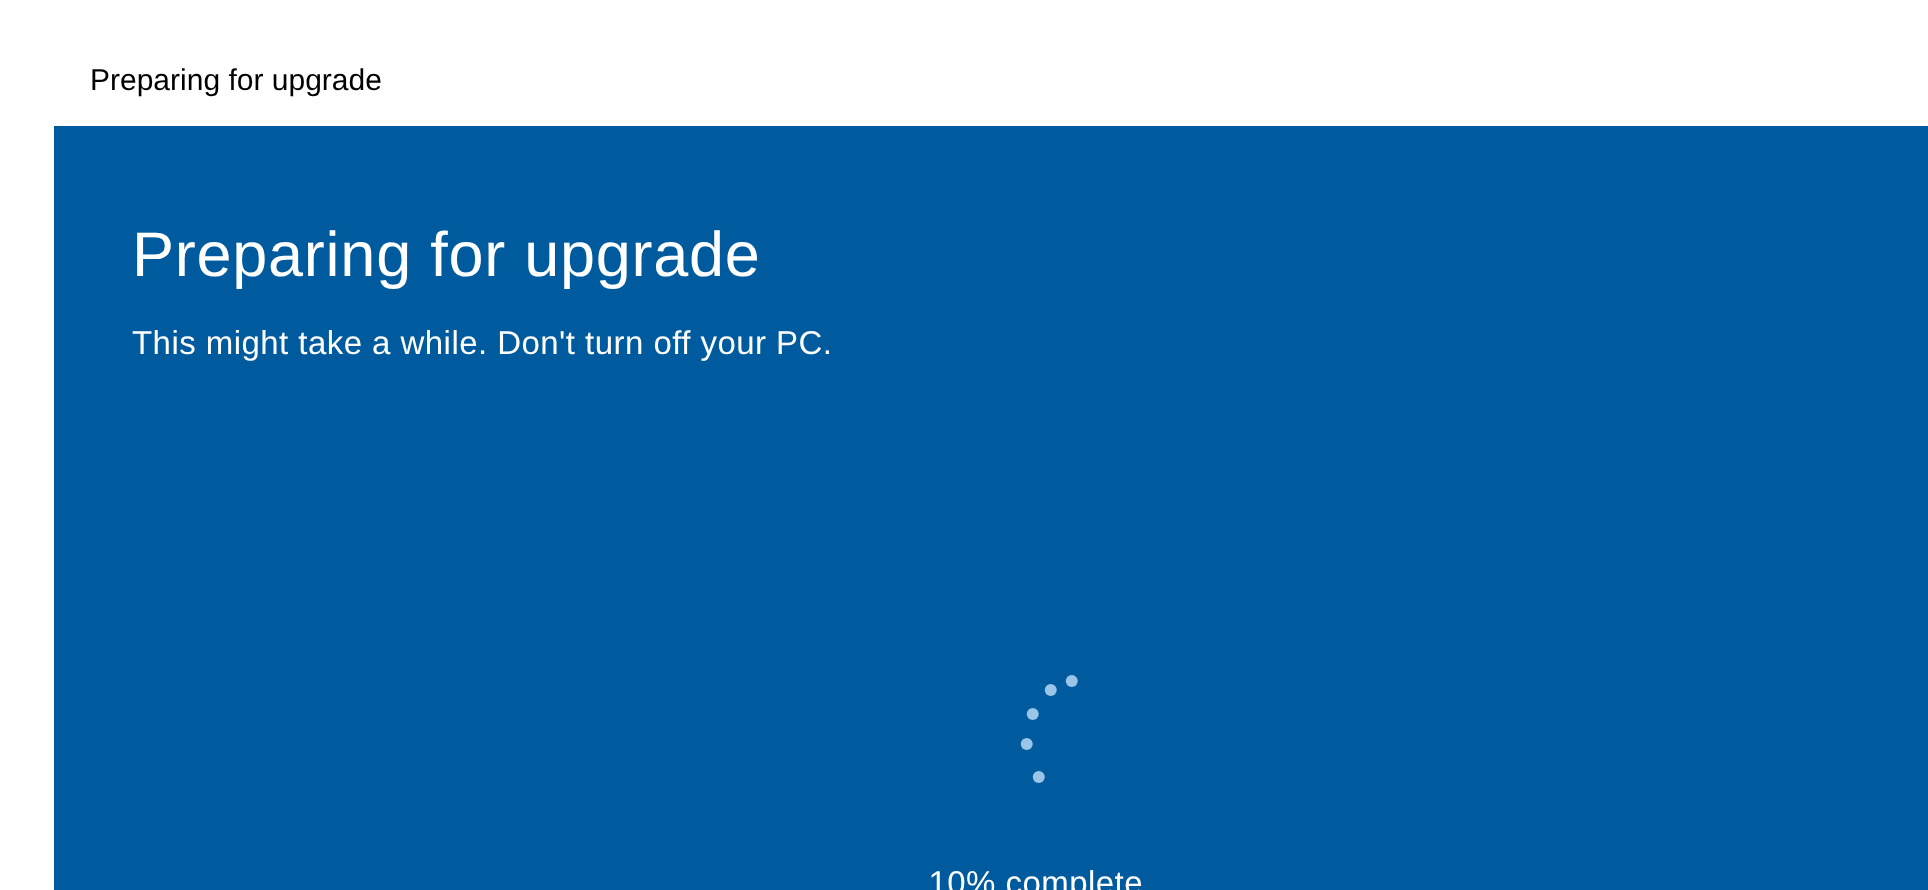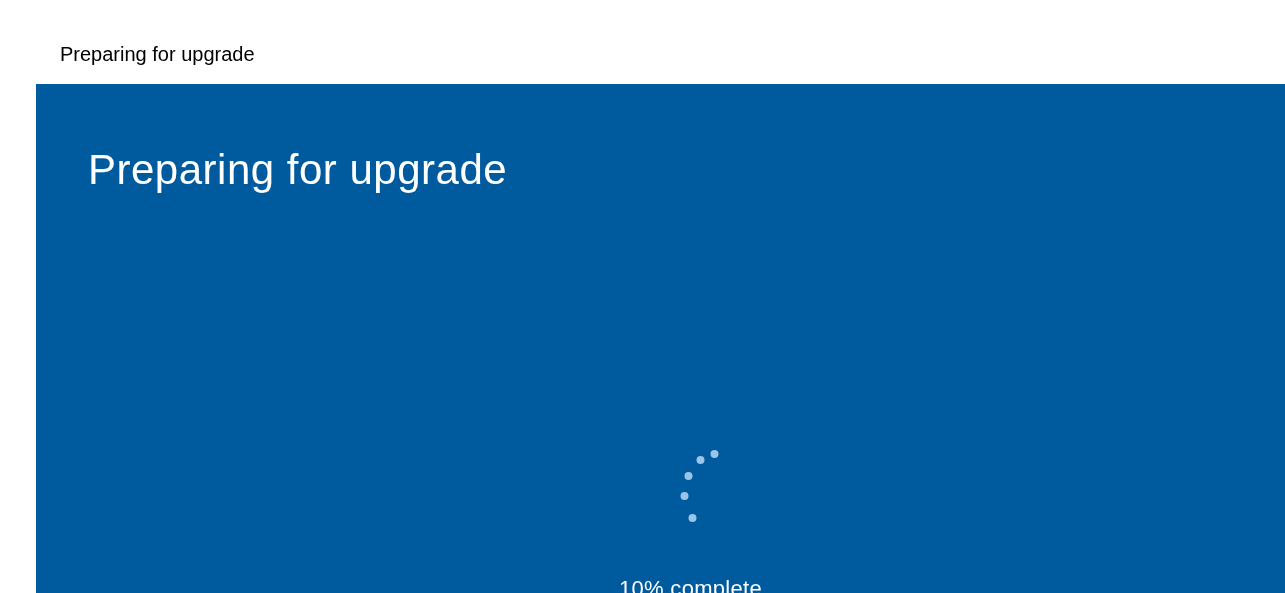--- a/index.html
+++ b/index.html
@@ -87,20 +87,21 @@
   </style>
 </head>
 <body>
 
 <div class="title-bar">
   <span>Preparing for upgrade</span>
 </div>
 
 <div class="main-panel">
   <h1 class="heading">Preparing for upgrade</h1>
+  <p class="subtitle">This might take a while. Don't turn off your PC.</p>
 
   <div class="spinner-area">
     <div class="spinner-dots">
       <div class="dot"></div>
       <div class="dot"></div>
       <div class="dot"></div>
       <div class="dot"></div>
       <div class="dot"></div>
     </div>
     <div class="progress">10% complete</div>

